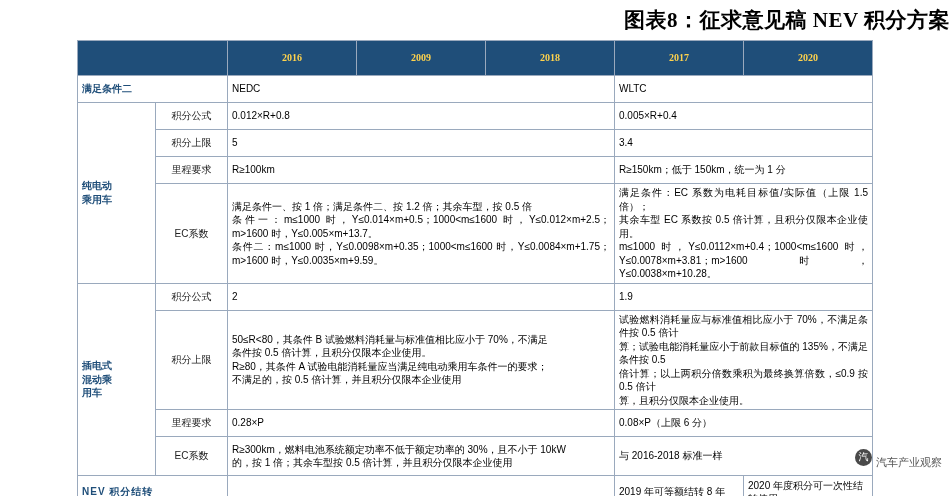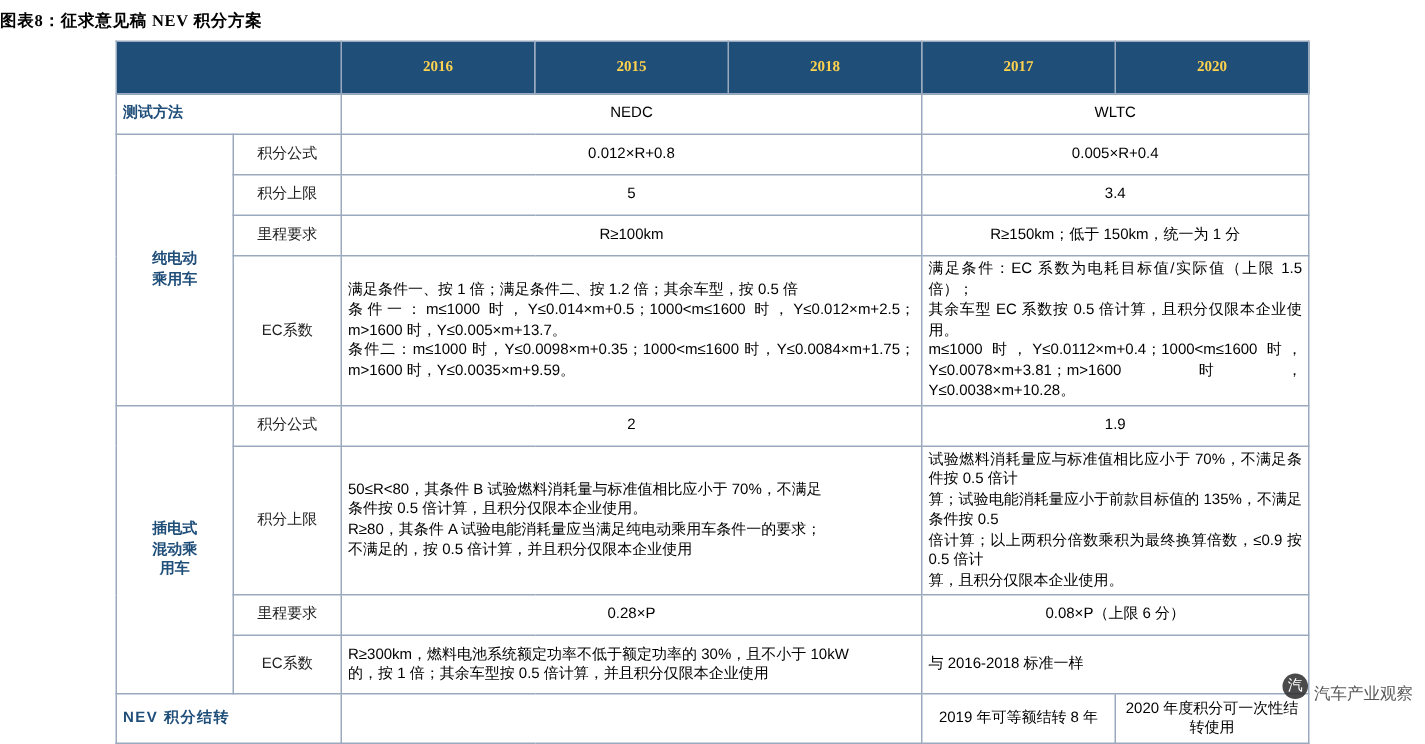--- a/index.html
+++ b/index.html
@@ -5,23 +5,23 @@
   html,body{margin:0;padding:0;}
   body{
     width:950px;height:496px;
     background:#ffffff;
     font-family:"Liberation Sans","DejaVu Sans",sans-serif;
     color:#000;
     overflow:hidden;
   }
   .page{position:relative;width:950px;height:496px;box-sizing:border-box;}
   .title{
-    text-align:left;
-    font-family:"Liberation Serif","DejaVu Serif",serif;
-    font-size:11px;
+    text-align:right;
+    font-family:"Liberation Serif","DejaVu Serif",serif;
+    font-size:21px;
     font-weight:bold;
     padding:6px 0 6px 0;
     letter-spacing:0.5px;
   }
   table.main{
     border-collapse:collapse;
     width:732px;
     margin:0 auto;
     table-layout:fixed;
     padding-left:16px;
@@ -41,37 +41,37 @@
     font-family:"Liberation Serif","DejaVu Serif",serif;
     height:30px;
     text-align:center;
     border:1px solid #1f4e79;
   }
   thead th.corner{background:#1f4e79;}
   .lbl-major{
     font-size:15px;
     font-weight:bold;
     color:#1f4e79;
-    text-align:center;
+    text-align:left;
     font-family:"Liberation Serif","DejaVu Serif",serif;
     line-height:1.5;
   }
   .lbl-minor{
     font-size:10.5px;
     text-align:center;
     color:#222;
   }
   .rowlabel{
     font-size:13px;
     font-weight:bold;
     color:#1f4e79;
     font-family:"Liberation Serif","DejaVu Serif",serif;
     padding-left:6px;
   }
-  .ctr{text-align:center;}
+  .ctr{}
   .just{text-align:justify;}
   .cell-text{font-size:9.5px;line-height:1.45;}
   .cell-mid{font-size:10.5px;}
   .src{
     margin:6px 0 0 14px;
     font-size:12.5px;
     font-family:"Liberation Serif","DejaVu Serif",serif;
     font-weight:bold;
     color:#111;
   }
@@ -110,30 +110,30 @@
       <col style="width:129px">
       <col style="width:129px">
       <col style="width:129px">
       <col style="width:129px">
       <col style="width:129px">
     </colgroup>
     <thead>
       <tr>
         <th class="corner" colspan="2"></th>
         <th>2016</th>
-        <th>2015</th>
+        <th>2009</th>
         <th>2018</th>
         <th>2017</th>
         <th>2020</th>
       </tr>
     </thead>
     <tbody>
 
       <tr>
-        <td colspan="2" class="rowlabel" style="height:22px">测试方法</td>
+        <td colspan="2" class="rowlabel" style="height:22px">满足条件二</td>
         <td colspan="3" class="ctr cell-mid">NEDC</td>
         <td colspan="2" class="ctr cell-mid">WLTC</td>
       </tr>
 
       <tr>
         <td rowspan="4" class="lbl-major">
           <div>纯电动</div>
           <div>乘用车</div>
         </td>
         <td class="lbl-minor" style="height:22px">积分公式</td>

